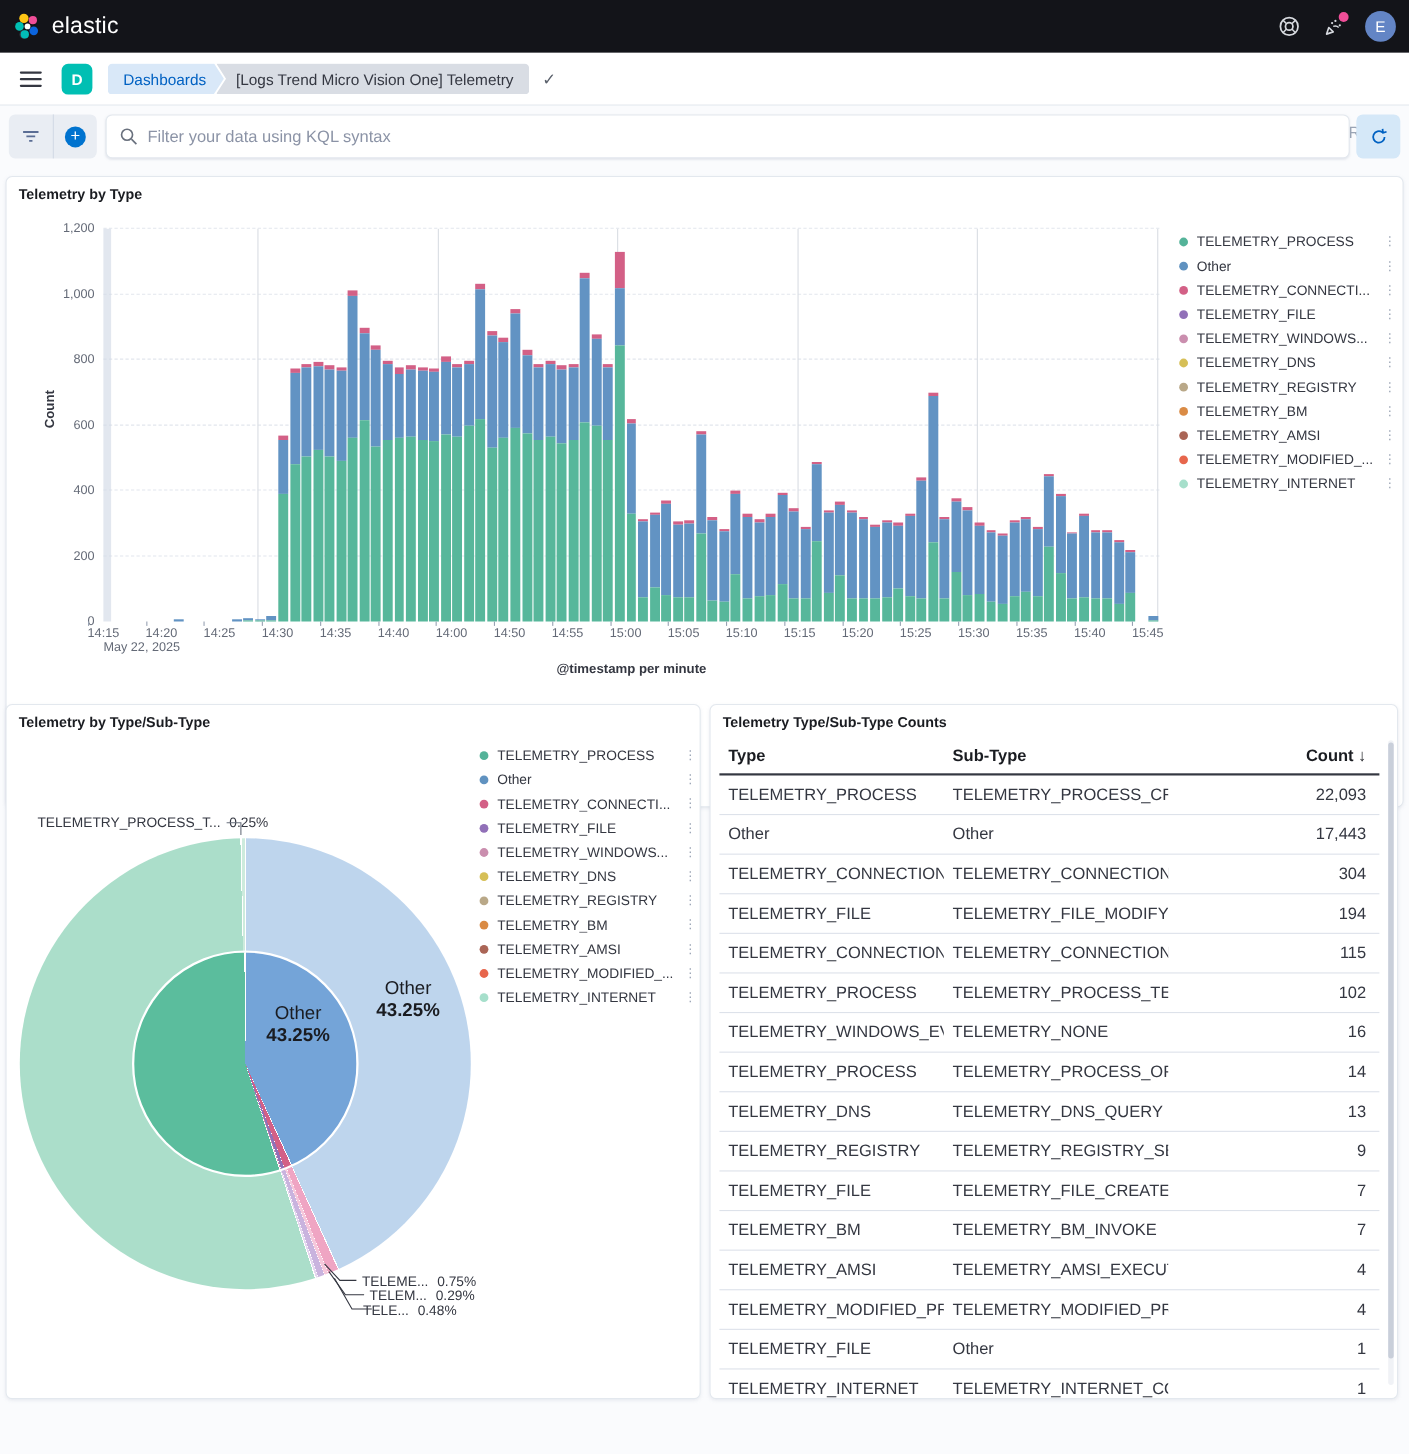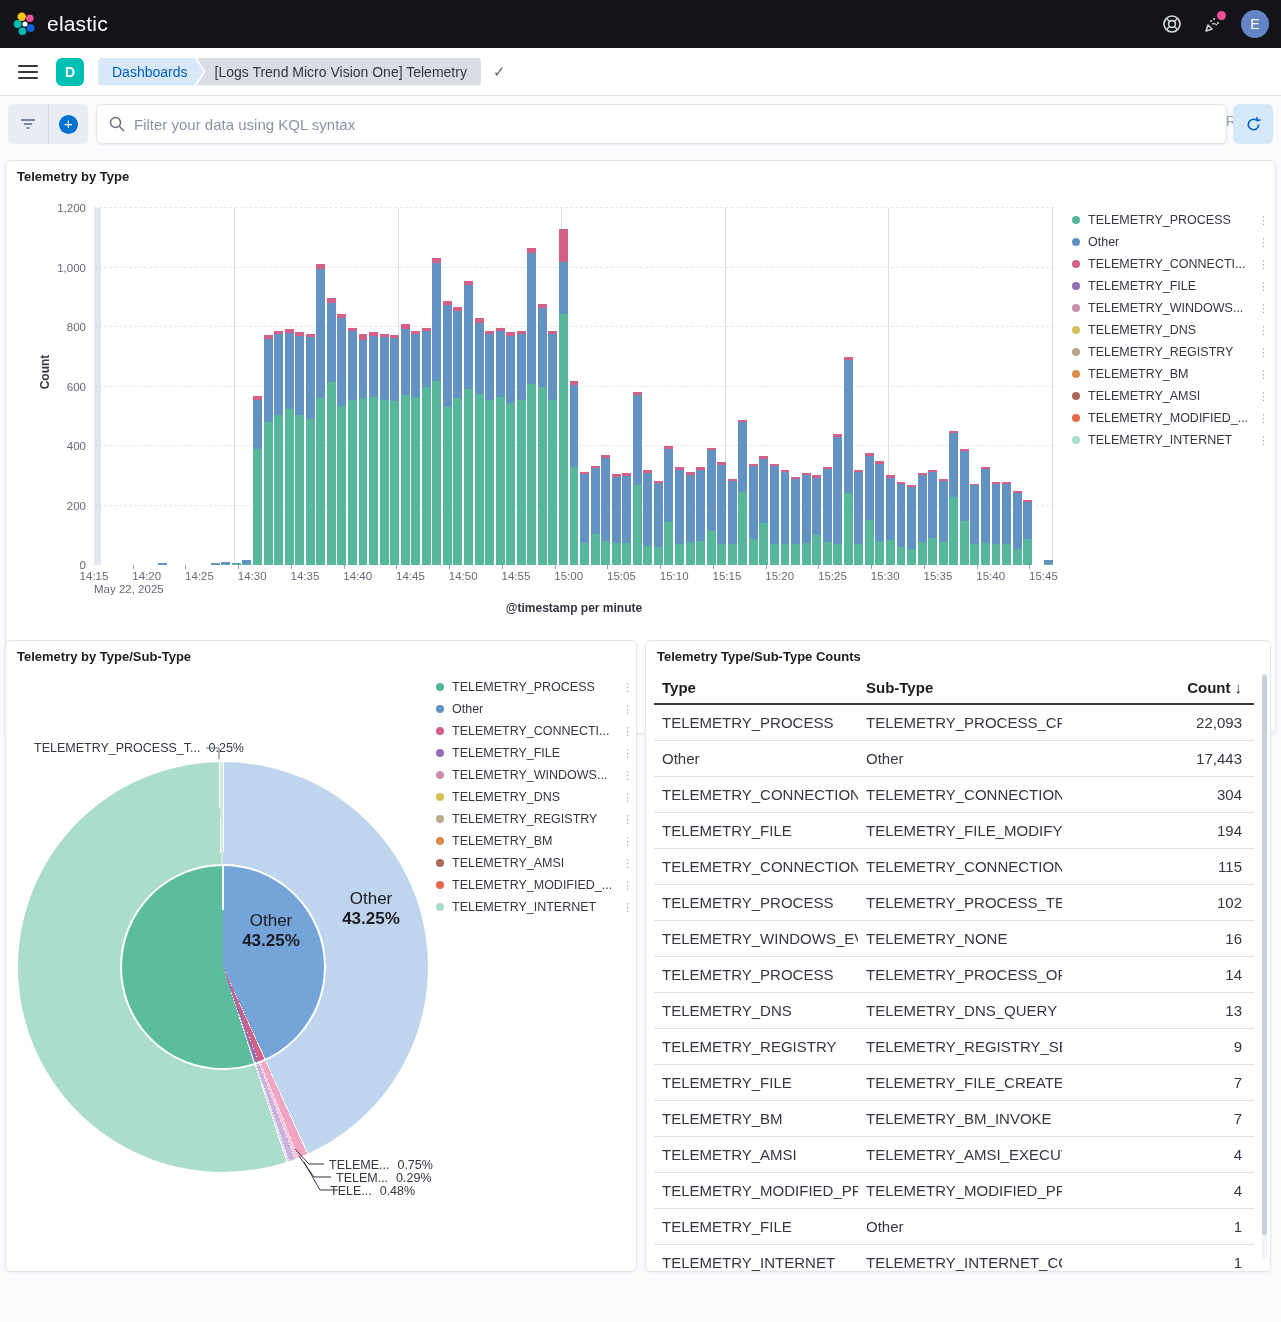--- a/index.html
+++ b/index.html
@@ -620,21 +620,21 @@
       <div class="xlab" style="left: 140.747px;">14:20</div>
       <div class="xtick" style="left: 126.747px;"></div>
       <div class="xlab" style="left: 193.495px;">14:25</div>
       <div class="xtick" style="left: 179.495px;"></div>
       <div class="xlab" style="left: 246.242px;">14:30</div>
       <div class="xtick" style="left: 232.242px;"></div>
       <div class="xlab" style="left: 298.989px;">14:35</div>
       <div class="xtick" style="left: 284.989px;"></div>
       <div class="xlab" style="left: 351.736px;">14:40</div>
       <div class="xtick" style="left: 337.736px;"></div>
-      <div class="xlab" style="left: 404.484px;">14:45</div>
+      <div class="xlab" style="left: 404.484px;">14:00</div>
       <div class="xtick" style="left: 390.484px;"></div>
       <div class="xlab" style="left: 457.231px;">14:50</div>
       <div class="xtick" style="left: 443.231px;"></div>
       <div class="xlab" style="left: 509.978px;">14:55</div>
       <div class="xtick" style="left: 495.978px;"></div>
       <div class="xlab" style="left: 562.725px;">15:00</div>
       <div class="xtick" style="left: 548.725px;"></div>
       <div class="xlab" style="left: 615.473px;">15:05</div>
       <div class="xtick" style="left: 601.473px;"></div>
       <div class="xlab" style="left: 668.22px;">15:10</div>

